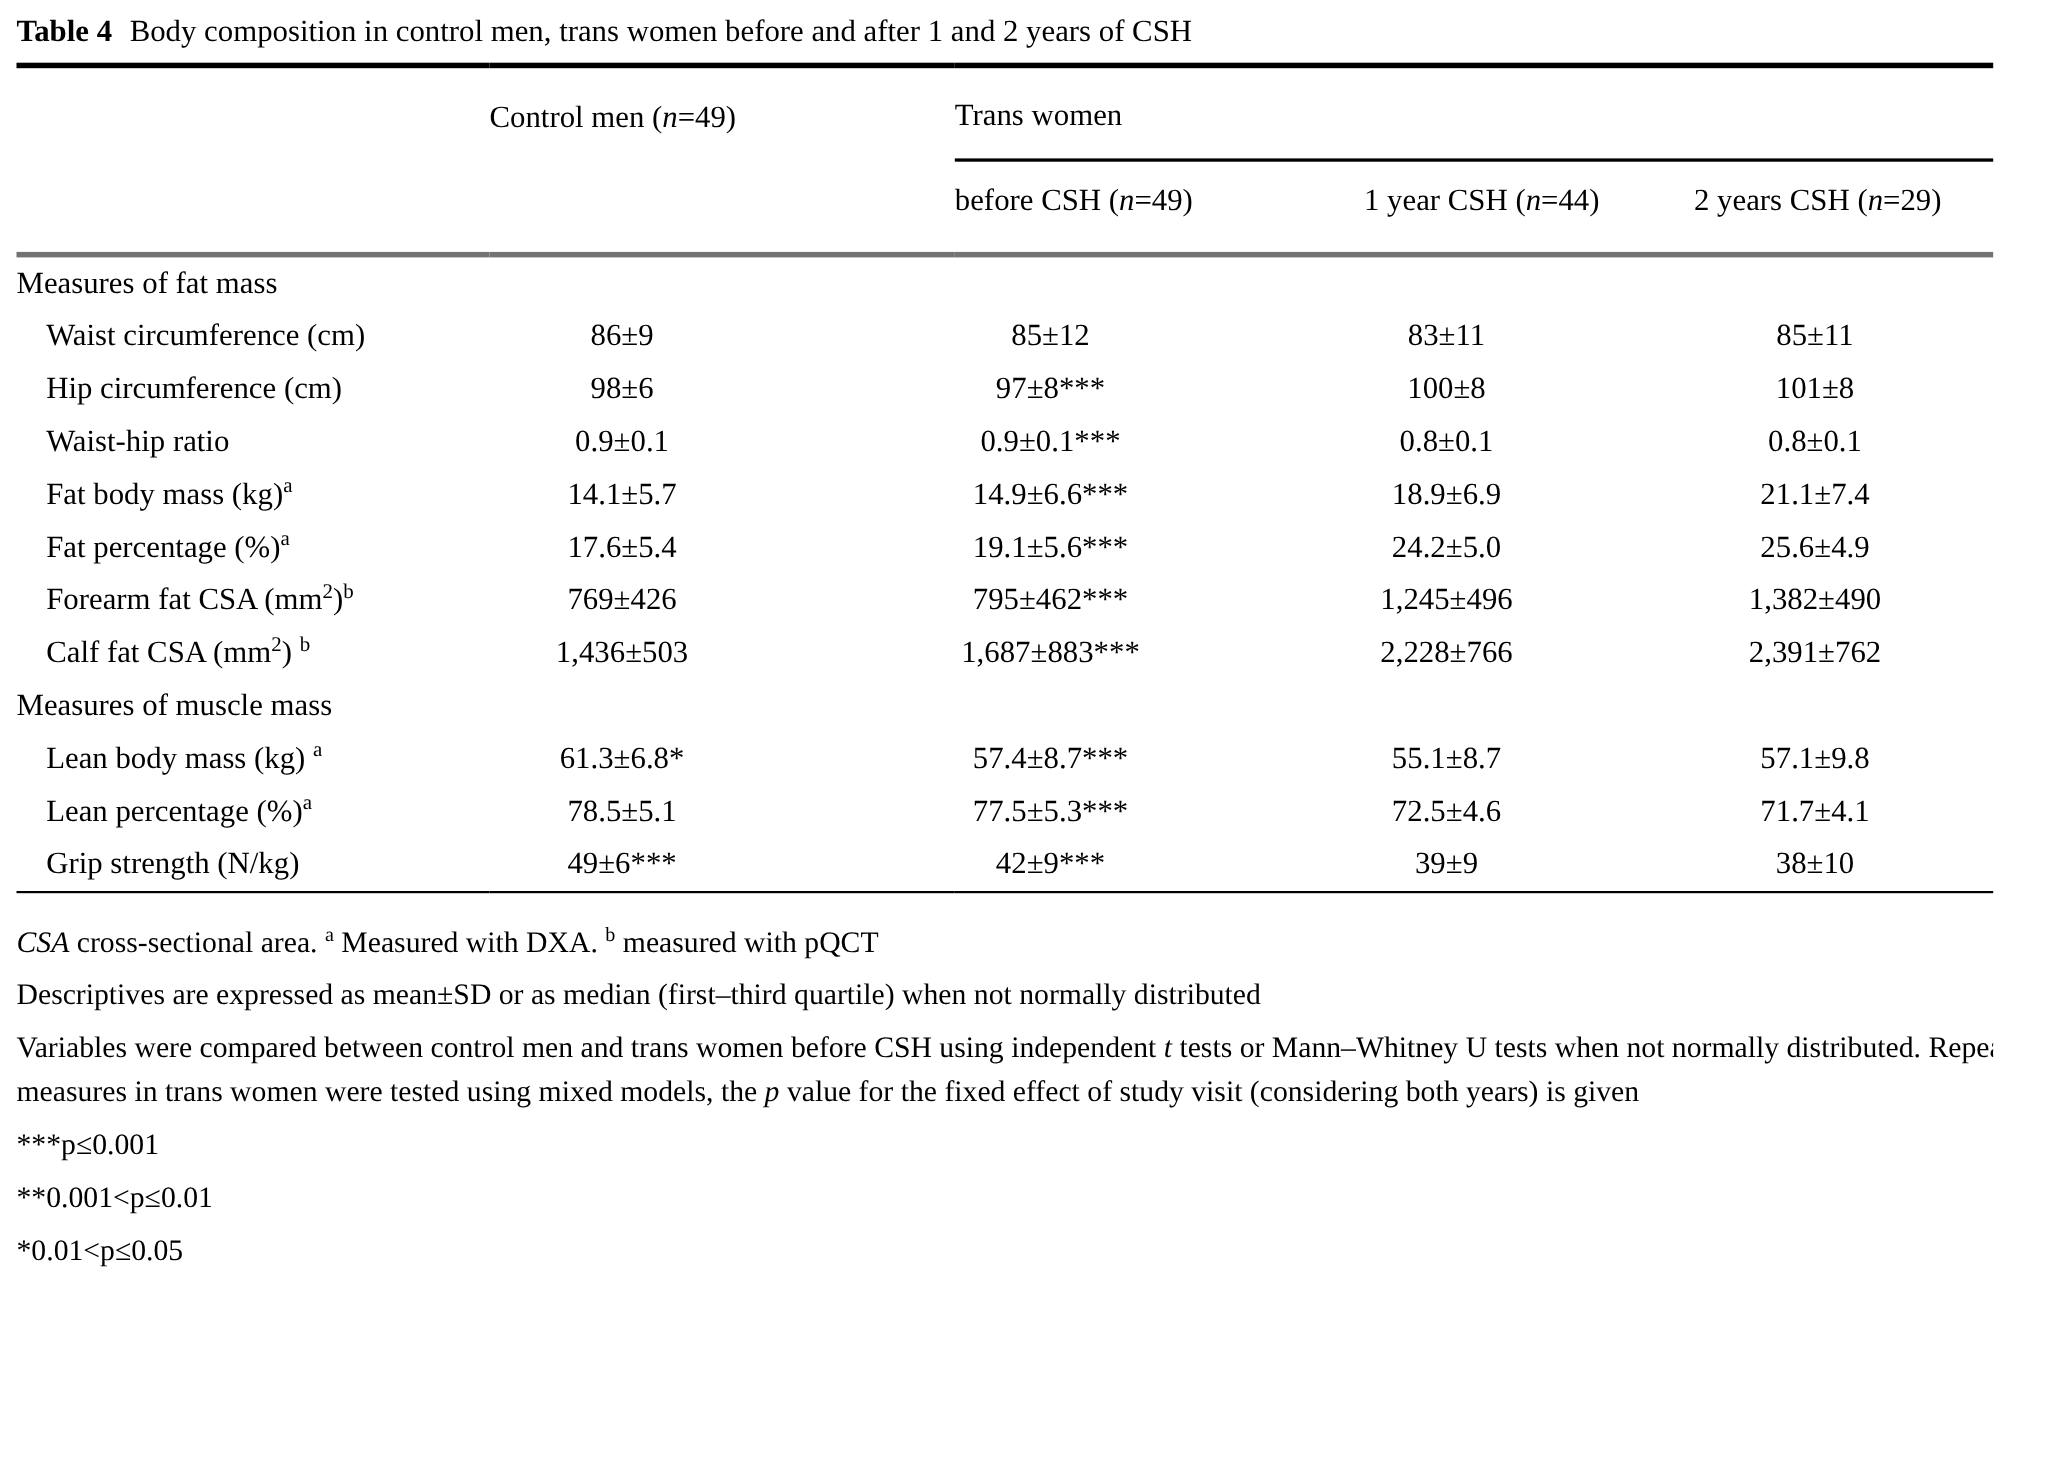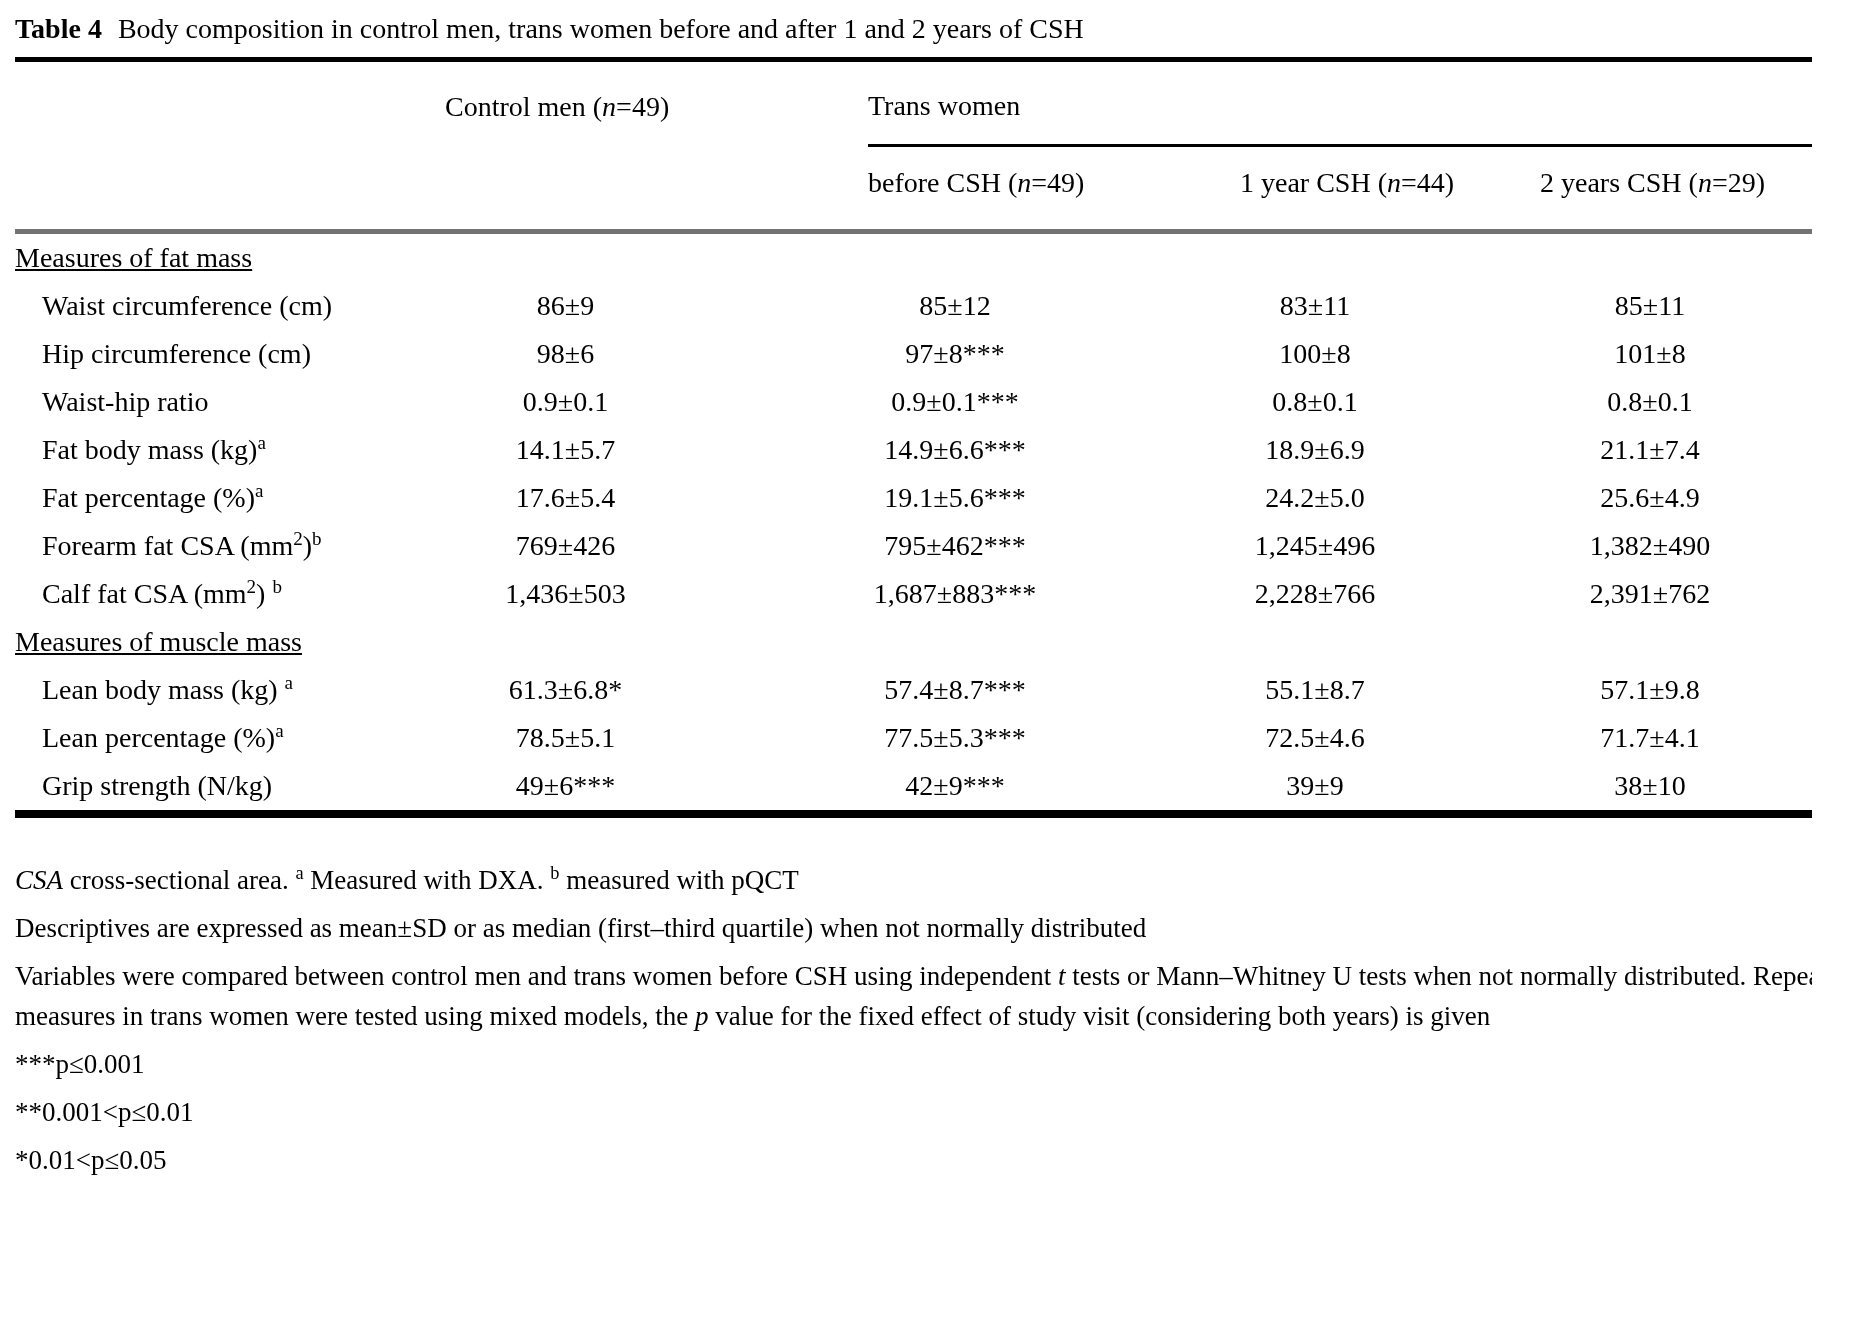--- a/index.html
+++ b/index.html
@@ -13,29 +13,29 @@
   table.bc { border-collapse:collapse; table-layout:fixed; width:1843px; border-top:5px solid #000; }
   table.bc th, table.bc td { font-weight:normal; font-size:28px; vertical-align:middle; padding:0; }
   col.c-lbl { width:430px; } col.c-ctl { width:423px; } col.c-bef { width:372px; }
   col.c-y1  { width:300px; } col.c-y2  { width:318px; }
   tr.hdr1 th { text-align:left; padding-top:28px; padding-bottom:22px; }
   tr.hdr1 th.group { border-bottom:3px solid #000; }
   tr.hdr2 th { text-align:left; padding-top:20px; padding-bottom:30px; border-bottom:5px solid #737373; }
   tbody td { height:48px; }
   td.lbl { text-align:left; }
   td.lbl.data { padding-left:27px; }
-  td.lbl.section { padding-left:0;text-decoration:underline; }
+  td.lbl.section { padding-left:0; }
   td.val { text-align:center; }
   td.val.col0 { padding-right:182px; }
   td.val.col1 { padding-right:198px; }
   td.val.col2 { padding-right:150px; }
   td.val.col3 { padding-right:98px; }
-  tbody tr:last-child td { border-bottom:8px solid #000000; }
+  tbody tr:last-child td { border-bottom:2px solid #000000; }
   sup { font-size:68%; line-height:0; }
-  .footnotes { margin-top:42px; width:1843px; }
+  .footnotes { margin-top:24px; width:1843px; }
   .footnote { font-size:27px; line-height:40px; margin-bottom:8px; }
 </style>
 </head>
 <body>
 
 <div class="page">
 
   <div class="title">
     <span class="title-label">Table 4</span><span class="title-caption">Body composition in control men, trans women before and after 1 and 2 years of CSH</span>
   </div>

